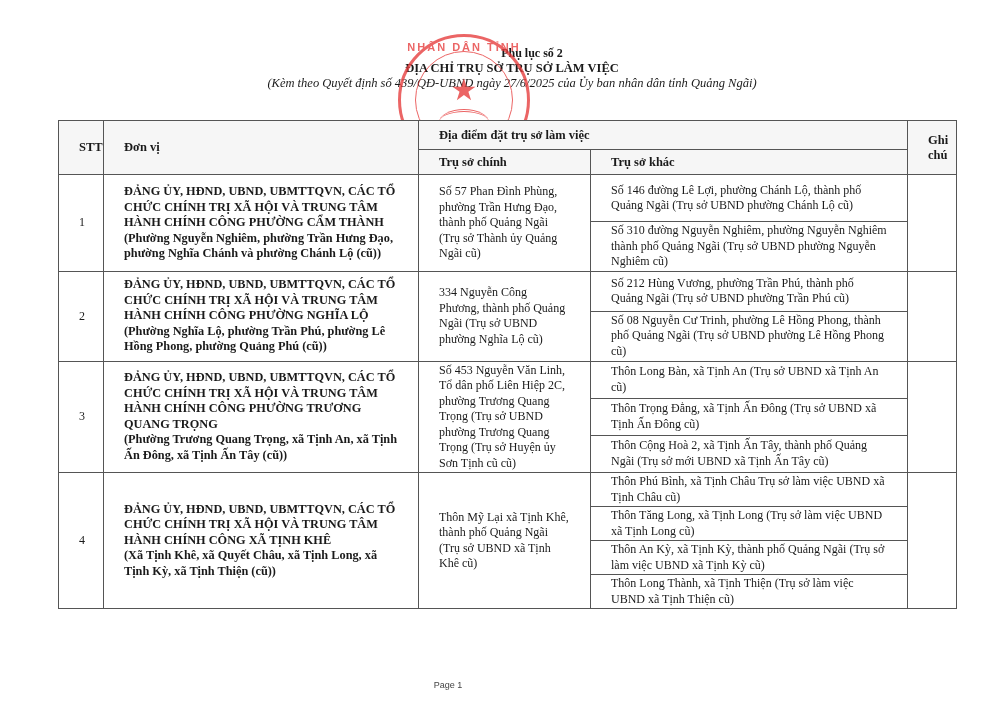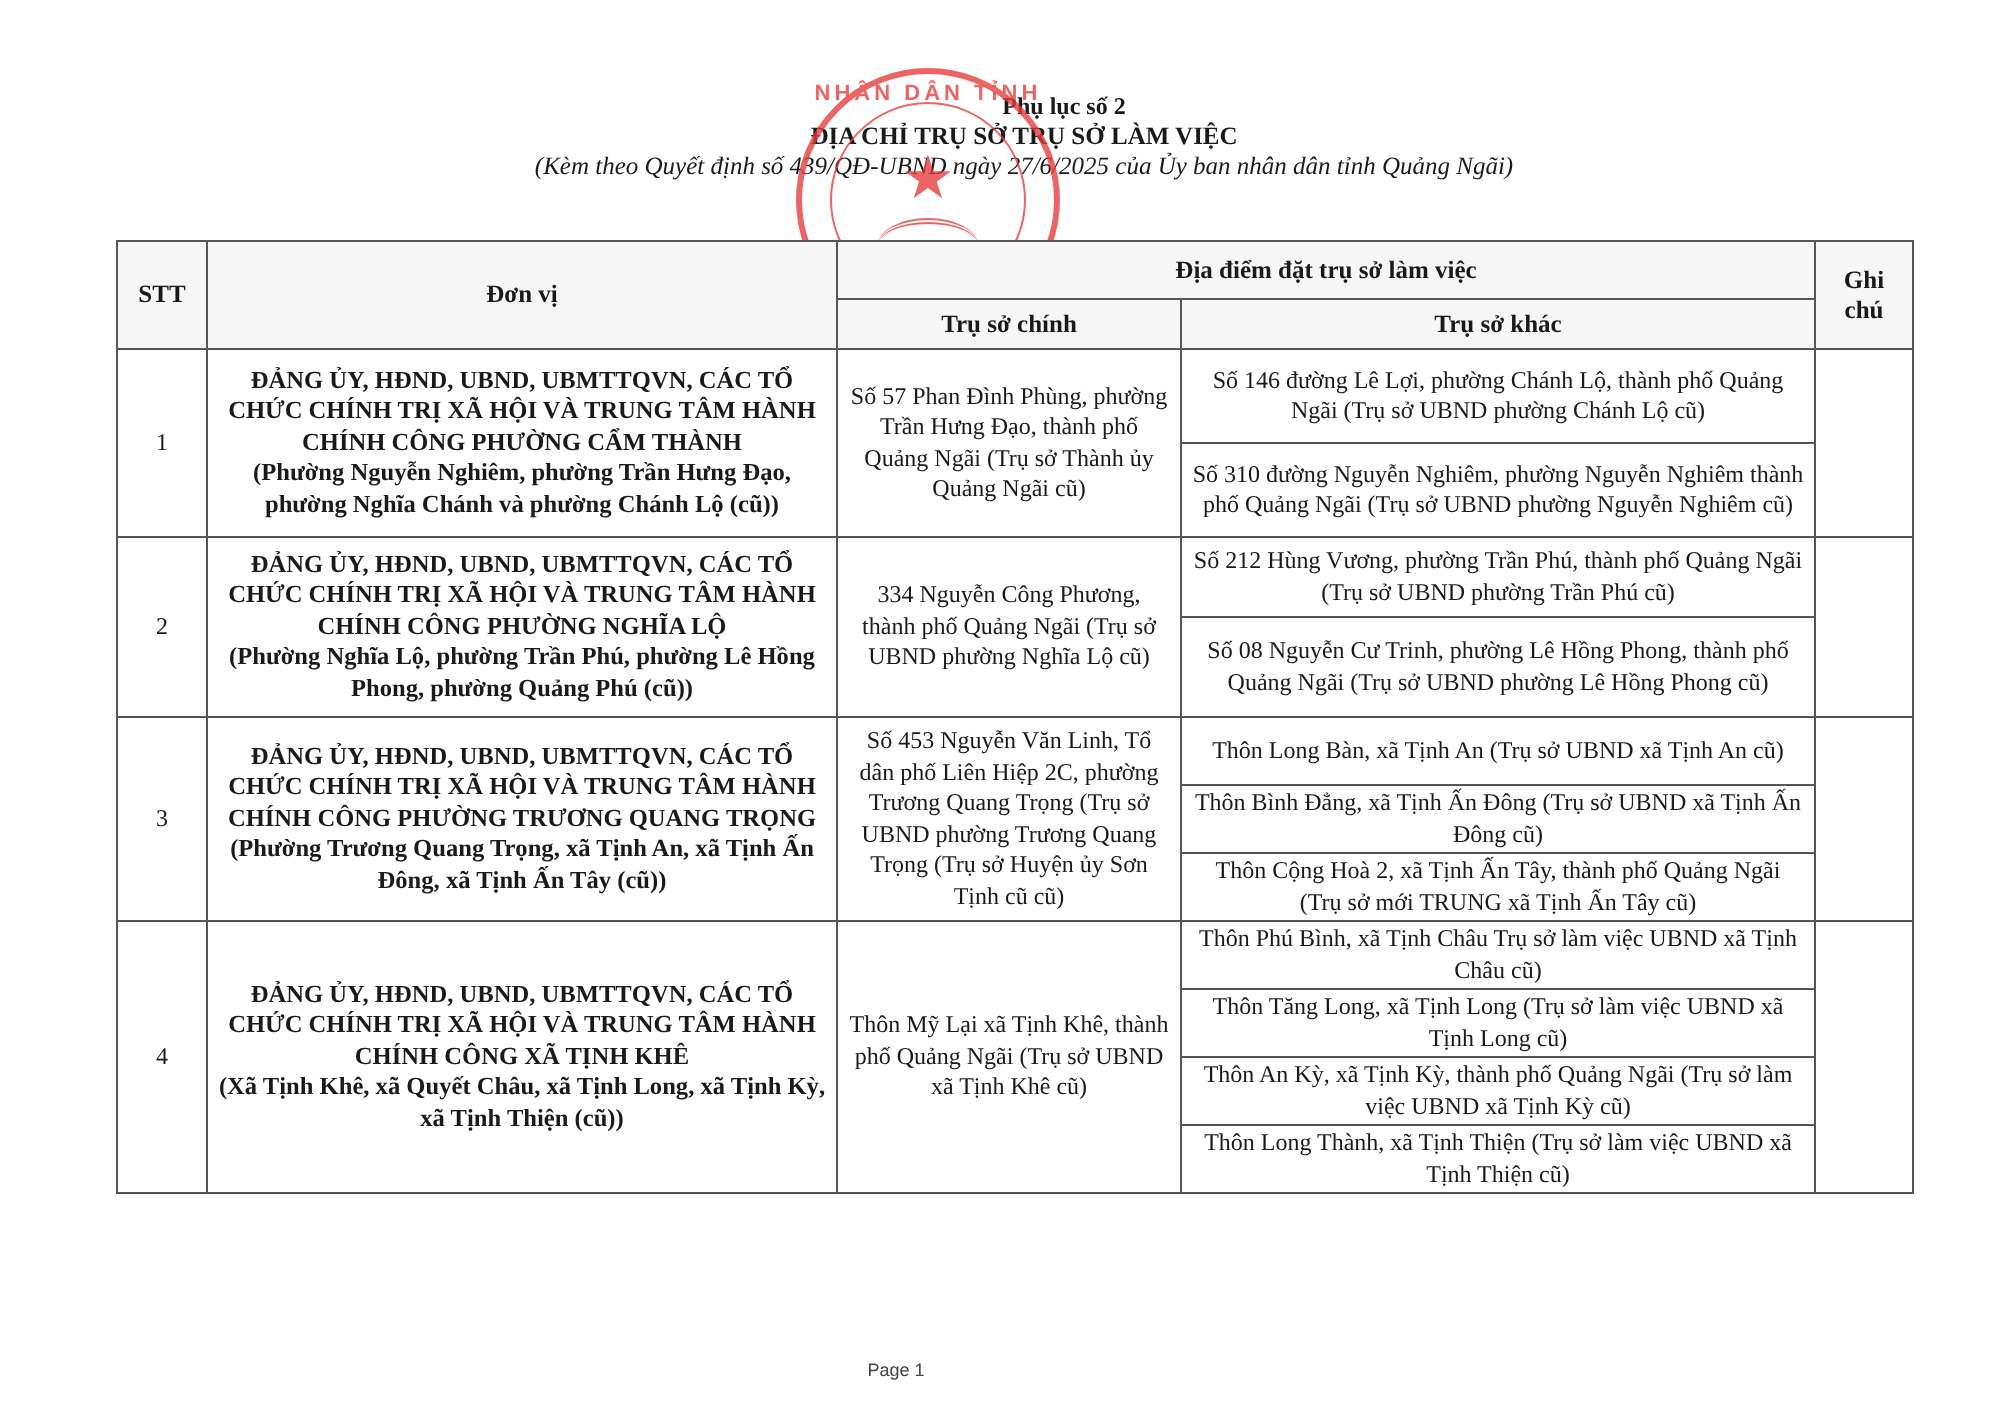--- a/index.html
+++ b/index.html
@@ -44,22 +44,22 @@
     }
 
     table.main {
       position: absolute; left: 58px; top: 120px;
       width: 898px; border-collapse: collapse;
       table-layout: fixed;
       font-size: 12px; line-height: 15px;
     }
     table.main th, table.main td {
       border: 1.3px solid #555;
-      text-align: center; vertical-align: middle;
-      padding: 1px 5px;
+      text-align: left; vertical-align: middle;
+      padding: 1px 20px;
     }
     table.main th { font-weight: bold; font-size: 12.5px; background: #f6f6f6; }
     th.hdr-top { height: 26px; }
     th.hdr-sub { height: 22px; }
     td.stt { font-size: 12px; }
     td.unit { font-weight: bold; font-size: 12.3px; line-height: 15.5px; padding: 4px 6px; }
     td.unit .unit-name { display: block; }
     td.unit .unit-former { display: block; }
     td.main-office { font-size: 12px; line-height: 15.5px; padding: 2px 4px; }
     td.other { font-size: 12px; line-height: 15.5px; padding: 2px 4px; }
@@ -139,24 +139,24 @@
       <td class="stt" rowspan="3">3</td>
       <td class="unit" rowspan="3">
         <span class="unit-name">ĐẢNG ỦY, HĐND, UBND, UBMTTQVN, CÁC TỔ CHỨC CHÍNH TRỊ XÃ HỘI VÀ TRUNG TÂM HÀNH CHÍNH CÔNG PHƯỜNG TRƯƠNG QUANG TRỌNG</span>
         <span class="unit-former">(Phường Trương Quang Trọng, xã Tịnh An, xã Tịnh Ấn Đông, xã Tịnh Ấn Tây (cũ))</span>
       </td>
       <td class="main-office" rowspan="3">Số 453 Nguyễn Văn Linh, Tổ dân phố Liên Hiệp 2C, phường Trương Quang Trọng (Trụ sở UBND phường Trương Quang Trọng (Trụ sở Huyện ủy Sơn Tịnh cũ cũ)</td>
       <td class="other">Thôn Long Bàn, xã Tịnh An (Trụ sở UBND xã Tịnh An cũ)</td>
       <td rowspan="3"></td>
     </tr>
     <tr style="height:34px">
-      <td class="other">Thôn Bình Đẳng, xã Tịnh Ấn Đông (Trụ sở UBND xã Tịnh Ấn Đông cũ)</td>
+      <td class="other">Thôn Trọng Đẳng, xã Tịnh Ấn Đông (Trụ sở UBND xã Tịnh Ấn Đông cũ)</td>
     </tr>
     <tr style="height:34px">
-      <td class="other">Thôn Cộng Hoà 2, xã Tịnh Ấn Tây, thành phố Quảng Ngãi (Trụ sở mới TRUNG xã Tịnh Ấn Tây cũ)</td>
+      <td class="other">Thôn Cộng Hoà 2, xã Tịnh Ấn Tây, thành phố Quảng Ngãi (Trụ sở mới UBND xã Tịnh Ấn Tây cũ)</td>
     </tr>
 
     <tr style="height:32px">
       <td class="stt" rowspan="4">4</td>
       <td class="unit" rowspan="4">
         <span class="unit-name">ĐẢNG ỦY, HĐND, UBND, UBMTTQVN, CÁC TỔ CHỨC CHÍNH TRỊ XÃ HỘI VÀ TRUNG TÂM HÀNH CHÍNH CÔNG XÃ TỊNH KHÊ</span>
         <span class="unit-former">(Xã Tịnh Khê, xã Quyết Châu, xã Tịnh Long, xã Tịnh Kỳ, xã Tịnh Thiện (cũ))</span>
       </td>
       <td class="main-office" rowspan="4">Thôn Mỹ Lại xã Tịnh Khê, thành phố Quảng Ngãi (Trụ sở UBND xã Tịnh Khê cũ)</td>
       <td class="other">Thôn Phú Bình, xã Tịnh Châu Trụ sở làm việc UBND xã Tịnh Châu cũ)</td>

